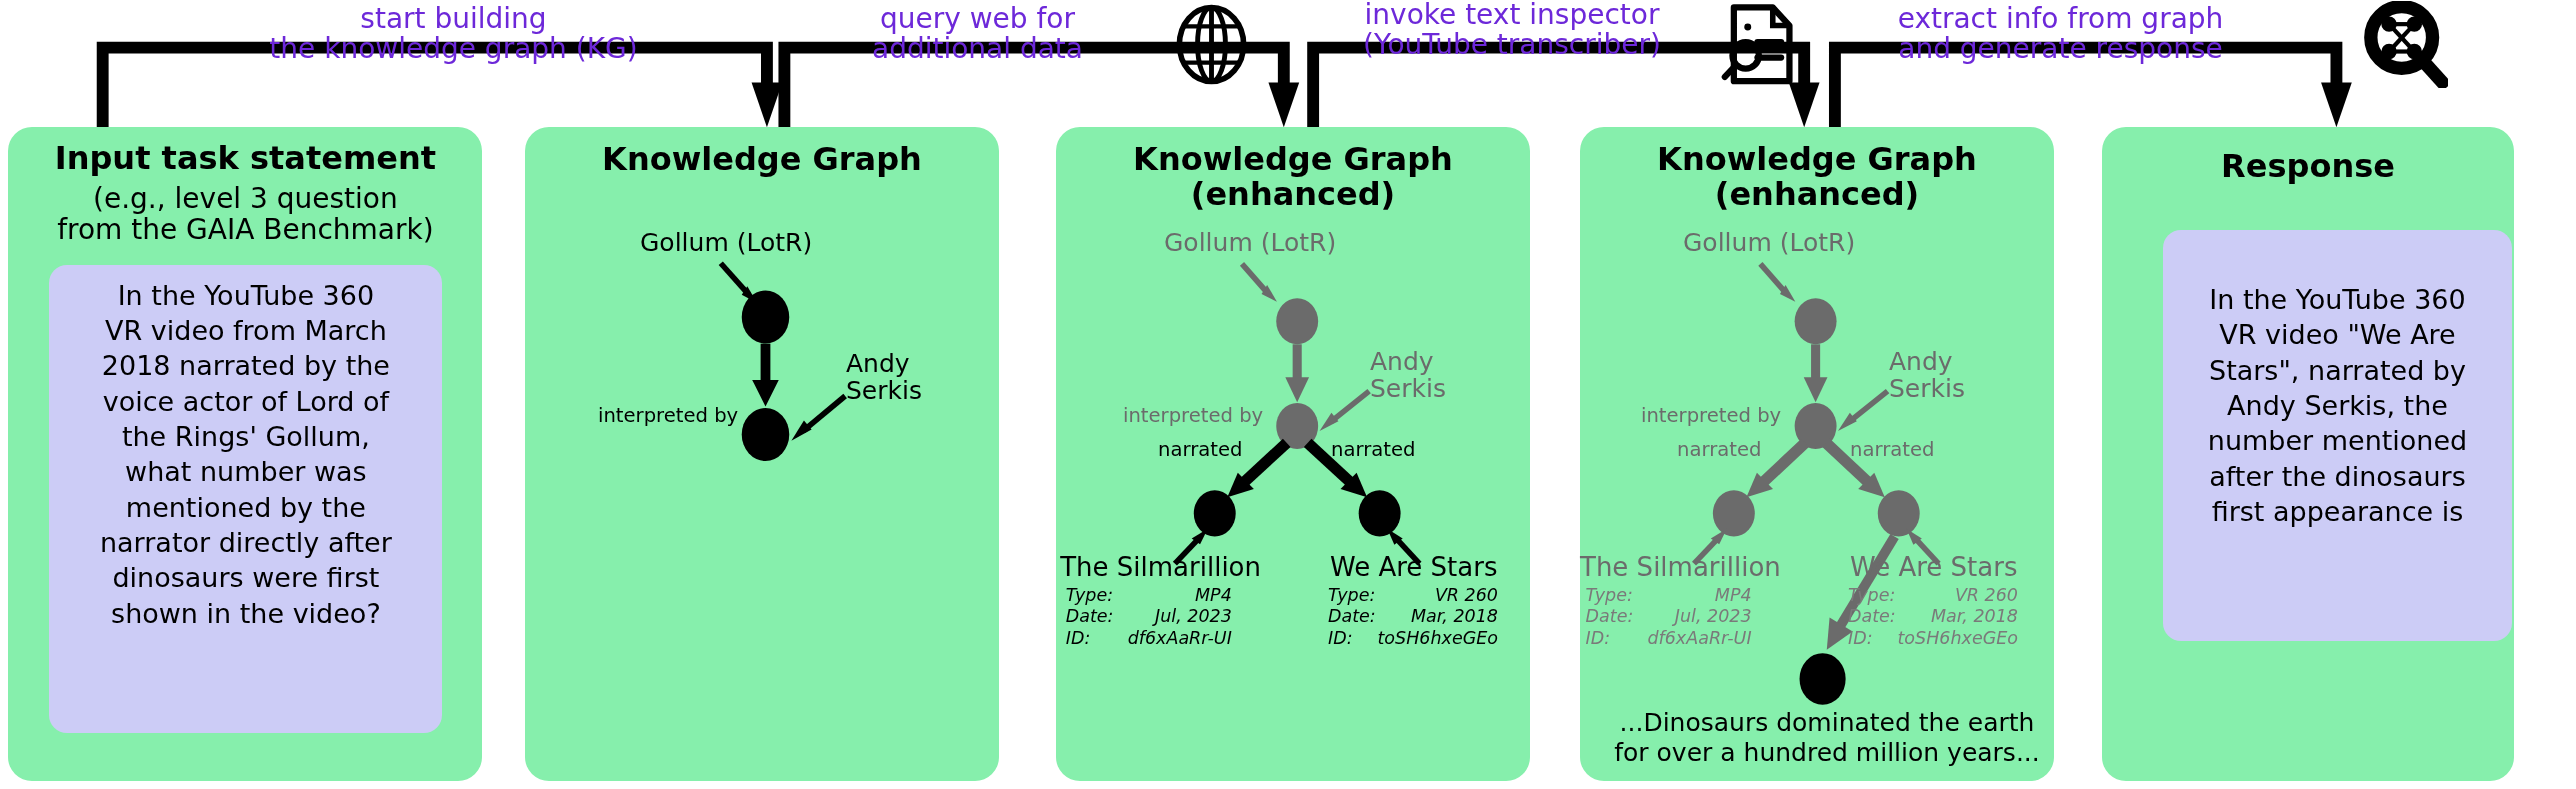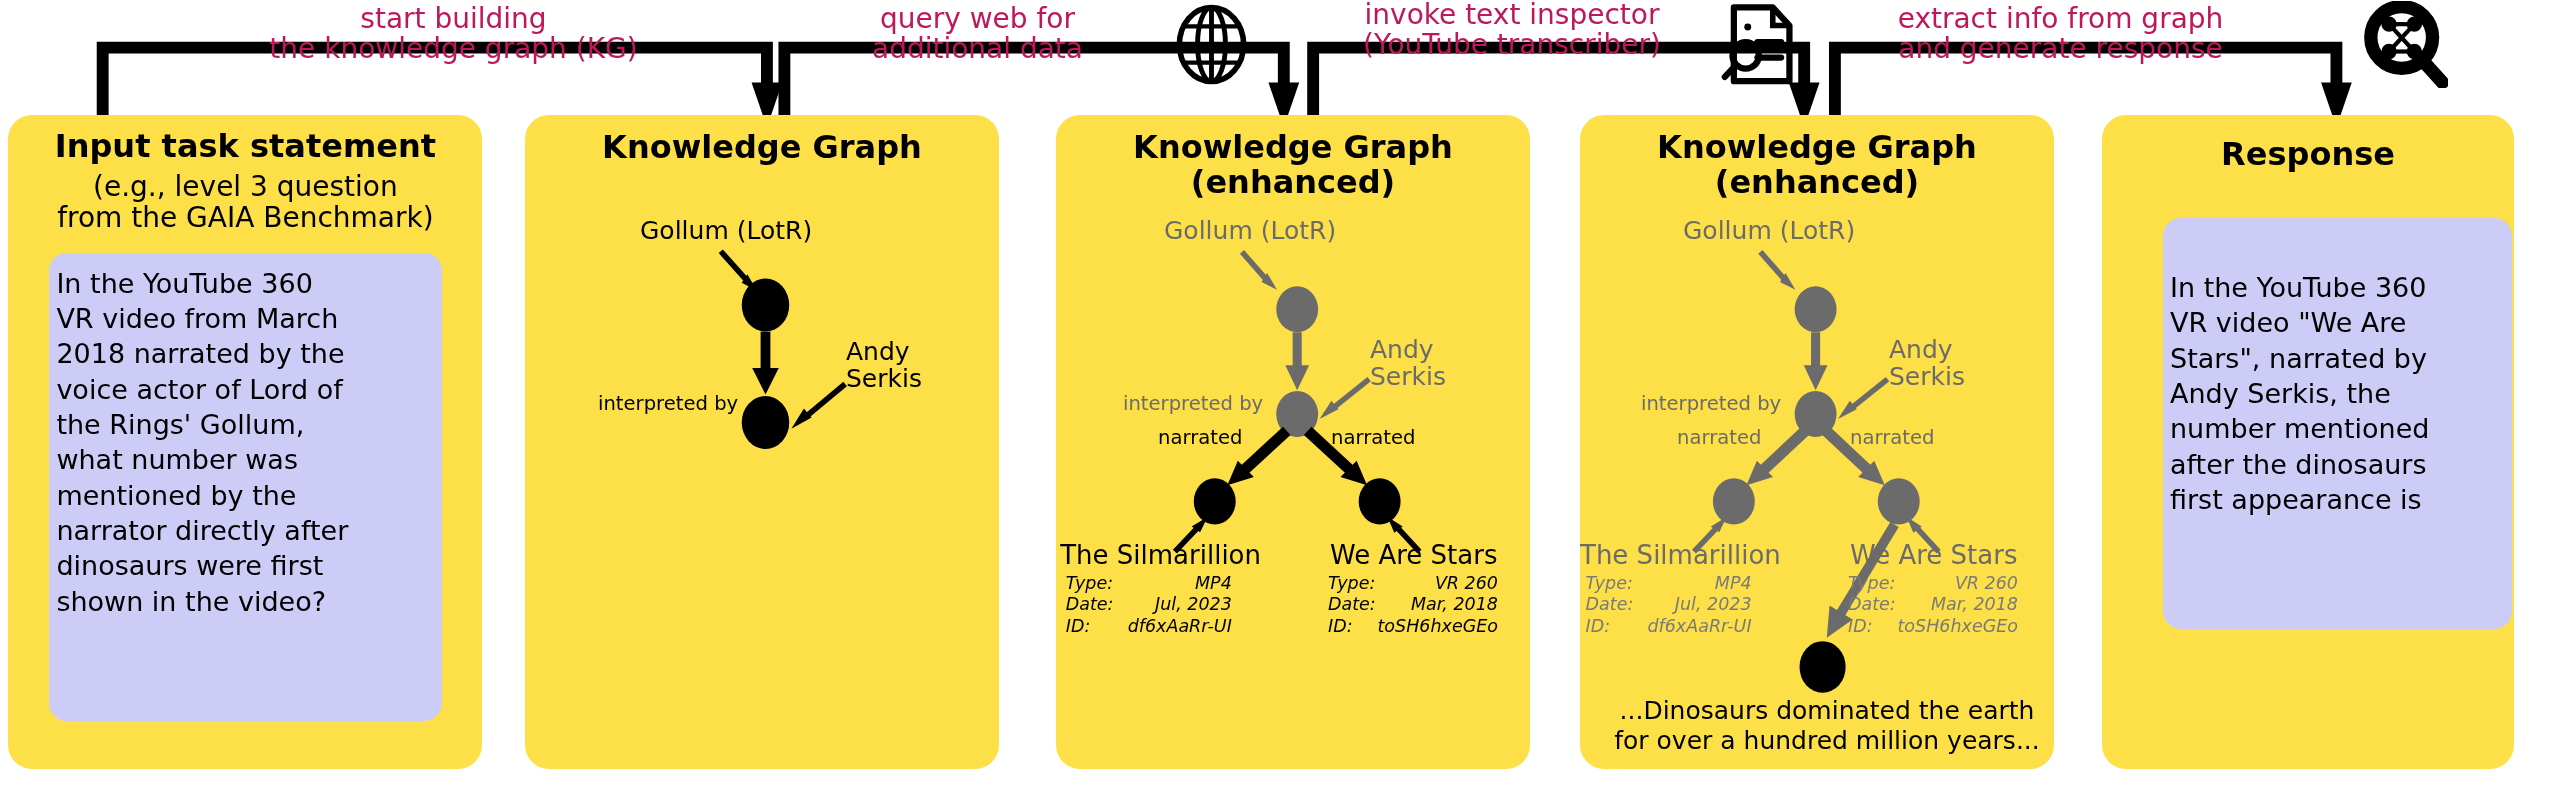--- a/index.html
+++ b/index.html
@@ -4,34 +4,34 @@
 <title>KG Agent Pipeline Diagram</title>
 <style>
   html,body{margin:0;padding:0;background:#ffffff;}
   body{width:2576px;height:789px;position:relative;overflow:hidden;
        font-family:"DejaVu Sans","Liberation Sans",sans-serif;color:#000;}
 
   
   #connectors{position:absolute;left:0;top:0;width:2576px;height:140px;}
 
   .arrow-label{position:absolute;text-align:center;font-size:28px;line-height:1.06;
-               color:#be185d;white-space:pre-line;font-family:"DejaVu Sans","Liberation Sans",sans-serif;}
+               color:#6d28d9;white-space:pre-line;font-family:"DejaVu Sans","Liberation Sans",sans-serif;}
 
   .tool-icon{position:absolute;}
 
   
-  .panel{position:absolute;top:115px;height:654px;background:#fde047;border-radius:24px;}
+  .panel{position:absolute;top:127px;height:654px;background:#86efac;border-radius:24px;}
   .panel-title{position:absolute;left:0;right:0;text-align:center;font-weight:bold;
                font-size:32px;line-height:1.07;white-space:pre-line;color:#000;}
   .panel-sub{position:absolute;left:0;right:0;text-align:center;font-size:28px;
              line-height:1.1;white-space:pre-line;color:#000;}
 
   .inner-box{position:absolute;background:#ccccf6;border-radius:18px;}
-  .inner-text{position:absolute;left:0;right:0;font-size:27px;
-              line-height:1.31;color:#000;white-space:pre-line;padding:0 7px;box-sizing:border-box;}
+  .inner-text{position:absolute;left:0;right:0;text-align:center;font-size:27px;
+              line-height:1.31;color:#000;white-space:pre-line;padding:0 22px;box-sizing:border-box;}
 
   
   .graph{position:absolute;left:0;top:0;width:100%;height:100%;}
 
   .node-label{position:absolute;font-size:25px;line-height:1.06;white-space:pre-line;color:#000;}
   .node-label.grey{color:#6b6b6b;}
   .edge-label{position:absolute;font-size:19.6px;line-height:1.05;color:#000;white-space:nowrap;}
   .edge-label.grey{color:#6b6b6b;}
 
   .meta{position:absolute;font-style:italic;font-size:17.5px;line-height:1.22;color:#000;}

